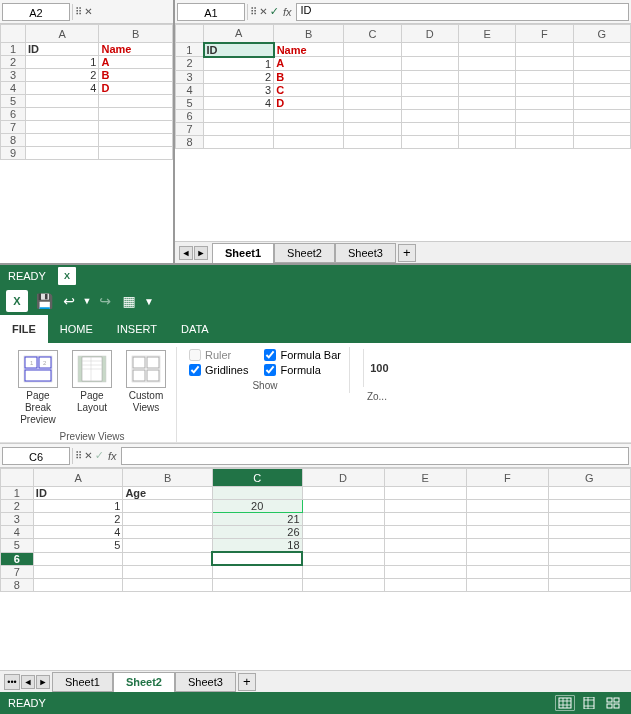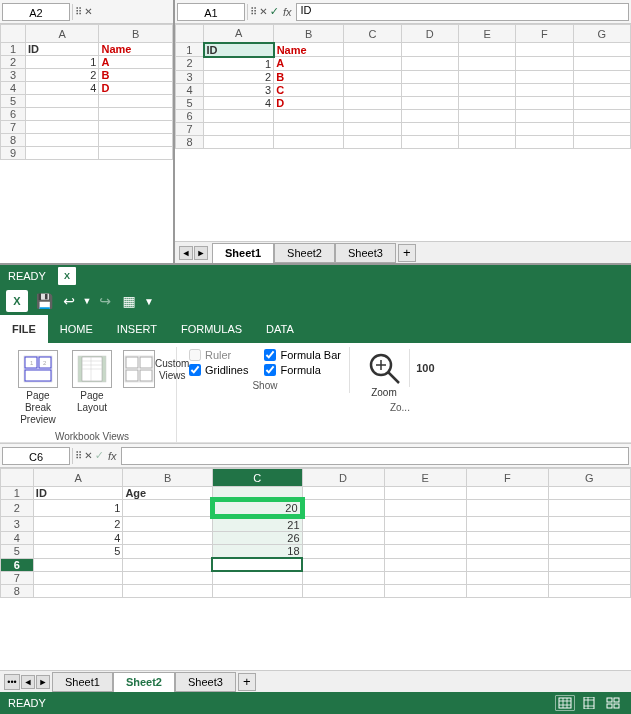--- a/index.html
+++ b/index.html
@@ -239,21 +239,20 @@
       <div style="width:10px; height:22px; display:flex; align-items:center; justify-content:center; cursor:pointer; color:#fff; font-size:9px;">▼</div>
       <div style="width:22px; height:22px; display:flex; align-items:center; justify-content:center; cursor:pointer; color:#fff; font-size:14px; border-radius:2px; opacity:0.5;">↪</div>
       <div style="width:22px; height:22px; display:flex; align-items:center; justify-content:center; cursor:pointer; color:#fff; font-size:14px; border-radius:2px;">▦</div>
       <div style="width:14px; height:22px; display:flex; align-items:center; justify-content:center; cursor:pointer; color:#fff; font-size:10px;">▼</div>
     </div>
 
     <div style="display:flex; background:#217346; height:28px;">
       <div style="padding:0 12px; height:28px; display:flex; align-items:center; cursor:pointer; background:#fff; color:#333; font-size:11px; font-weight:bold;">FILE</div>
       <div style="padding:0 12px; height:28px; display:flex; align-items:center; cursor:pointer; color:#fff; font-size:11px;">HOME</div>
       <div style="padding:0 12px; height:28px; display:flex; align-items:center; cursor:pointer; color:#fff; font-size:11px;">INSERT</div>
-      <div style="padding:0 12px; height:28px; display:flex; align-items:center; cursor:pointer; color:#fff; font-size:11px;">FORMULAS</div>
       <div style="padding:0 12px; height:28px; display:flex; align-items:center; cursor:pointer; color:#fff; font-size:11px;">DATA</div>
     </div>
 
     <div style="display:flex; padding:4px 8px 0; background:#fff; border-bottom:1px solid #e0e0e0; align-items:flex-start;">
 
       <div style="display:flex; flex-direction:column; align-items:center; padding:0 4px; border-right:1px solid #e0e0e0; margin-right:4px;">
         <div style="display:flex; gap:2px; align-items:flex-start;">
 
 
           <div style="display:flex; flex-direction:column; align-items:center; width:52px; cursor:pointer; padding:2px; border:1px solid transparent; border-radius:2px;">
@@ -277,34 +276,34 @@
                 <rect x="5" y="2" width="20" height="24" fill="white" stroke="#999" stroke-width="0.5"></rect>
                 <line x1="5" y1="6" x2="25" y2="6" stroke="#ccc" stroke-width="0.5"></line>
                 <line x1="5" y1="10" x2="25" y2="10" stroke="#ccc" stroke-width="0.5"></line>
                 <line x1="5" y1="14" x2="25" y2="14" stroke="#ccc" stroke-width="0.5"></line>
                 <line x1="14" y1="2" x2="14" y2="26" stroke="#ccc" stroke-width="0.5"></line>
               </svg>
             </div>
             <span style="font-size:10px; color:#333; margin-top:2px; text-align:center; line-height:1.2;">Page<br>Layout</span>
           </div>
 
-          <div style="display:flex; align-items:center; width:52px; cursor:pointer; padding:2px; border:1px solid transparent; border-radius:2px;">
+          <div style="display:flex; flex-direction:column; align-items:center; width:52px; cursor:pointer; padding:2px; border:1px solid transparent; border-radius:2px;">
             <div style="width:40px; height:38px; display:flex; align-items:center; justify-content:center; background:#fff; border:1px solid #aaa;">
               <svg width="30" height="28" viewBox="0 0 30 28">
                 <rect x="1" y="1" width="28" height="26" fill="white" stroke="#ccc" stroke-width="0.5"></rect>
                 <rect x="2" y="2" width="12" height="11" fill="white" stroke="#aaa" stroke-width="1"></rect>
                 <rect x="16" y="2" width="12" height="11" fill="white" stroke="#aaa" stroke-width="1"></rect>
                 <rect x="2" y="15" width="12" height="11" fill="white" stroke="#aaa" stroke-width="1"></rect>
                 <rect x="16" y="15" width="12" height="11" fill="white" stroke="#aaa" stroke-width="1"></rect>
               </svg>
             </div>
             <span style="font-size:10px; color:#333; margin-top:2px; text-align:center; line-height:1.2;">Custom<br>Views</span>
           </div>
         </div>
-        <span style="font-size:10px; color:#555; margin-top:2px;">Workbook Views</span>
+        <span style="font-size:10px; color:#555; margin-top:2px;">Preview Views</span>
       </div>
 
       <div style="display:flex; flex-direction:column; padding:2px 8px; border-right:1px solid #e0e0e0; margin-right:4px;">
         <div style="display:flex; gap:16px;">
           <div style="display:flex; flex-direction:column; gap:3px;">
             <label style="display:flex; align-items:center; gap:4px; font-size:11px; cursor:pointer; color:#888;">
               <input type="checkbox" style="width: 12px; height: 12px;" disabled="">
               <span>Ruler</span>
             </label>
             <label style="display:flex; align-items:center; gap:4px; font-size:11px; cursor:pointer;">
@@ -321,31 +320,20 @@
               <input type="checkbox" style="width: 12px; height: 12px;" checked="">
               <span>Formula</span>
             </label>
           </div>
         </div>
         <span style="font-size:10px; color:#555; margin-top:4px; text-align:center;">Show</span>
       </div>
 
       <div style="display:flex; flex-direction:column; align-items:center; padding:0 8px;">
         <div style="display:flex; align-items:flex-start; gap:2px;">
-          <div style="display:flex; flex-direction:column; align-items:center; cursor:pointer; padding:2px;">
-            <div style="width:40px; height:38px; display:flex; align-items:center; justify-content:center;">
-              <svg width="36" height="36" viewBox="0 0 36 36">
-                <circle cx="15" cy="15" r="10" fill="none" stroke="#333" stroke-width="2.5"></circle>
-                <line x1="22" y1="22" x2="33" y2="33" stroke="#333" stroke-width="2.5"></line>
-                <line x1="10" y1="15" x2="20" y2="15" stroke="#333" stroke-width="1.5"></line>
-                <line x1="15" y1="10" x2="15" y2="20" stroke="#333" stroke-width="1.5"></line>
-              </svg>
-            </div>
-            <span style="font-size:10px; color:#333;">Zoom</span>
-          </div>
           <div style="display:flex; flex-direction:column; align-items:center; cursor:pointer; padding:2px; width:30px;">
             <div style="width:28px; height:38px; display:flex; align-items:center; justify-content:center; border-left:1px solid #e0e0e0; padding-left:4px;">
               <span style="font-size:11px; color:#333; font-weight:bold;">100</span>
             </div>
             <span style="font-size:10px; color:#333;"></span>
           </div>
         </div>
         <span style="font-size:10px; color:#555; margin-top:2px;">Zo...</span>
       </div>
 
@@ -396,21 +384,21 @@
             <td style="border:1px solid #d0d0d0; background:#eaf4ee;"></td>
             <td style="border:1px solid #d0d0d0;"></td>
               <td style="border:1px solid #d0d0d0;"></td>
               <td style="border:1px solid #d0d0d0;"></td>
               <td style="border:1px solid #d0d0d0;"></td>
           </tr>
           <tr>
             <td style="background:#f5f5f5; border:1px solid #d0d0d0; text-align:center; font-size:11px; color:#555;">2</td>
             <td style="border:1px solid #d0d0d0; font-size:11px; text-align:right; color:#333; padding:0 2px;">1</td>
             <td style="border:1px solid #d0d0d0;"></td>
-            <td style="border:5px solid #22c55e; font-size:11px; text-align:right; color:#333; padding:0 2px; background:#eaf4ee;">20</td>
+            <td style="border:1px solid #22c55e; font-size:11px; text-align:center; color:#333; padding:0 2px; background:#eaf4ee;">20</td>
             <td style="border:1px solid #d0d0d0;"></td>
               <td style="border:1px solid #d0d0d0;"></td>
               <td style="border:1px solid #d0d0d0;"></td>
               <td style="border:1px solid #d0d0d0;"></td>
           </tr>
           <tr>
             <td style="background:#f5f5f5; border:1px solid #d0d0d0; text-align:center; font-size:11px; color:#555;">3</td>
             <td style="border:1px solid #d0d0d0; font-size:11px; text-align:right; color:#333; padding:0 2px;">2</td>
             <td style="border:1px solid #d0d0d0;"></td>
             <td style="border:1px solid #d0d0d0; font-size:11px; text-align:right; color:#333; padding:0 2px; background:#eaf4ee;">21</td>

